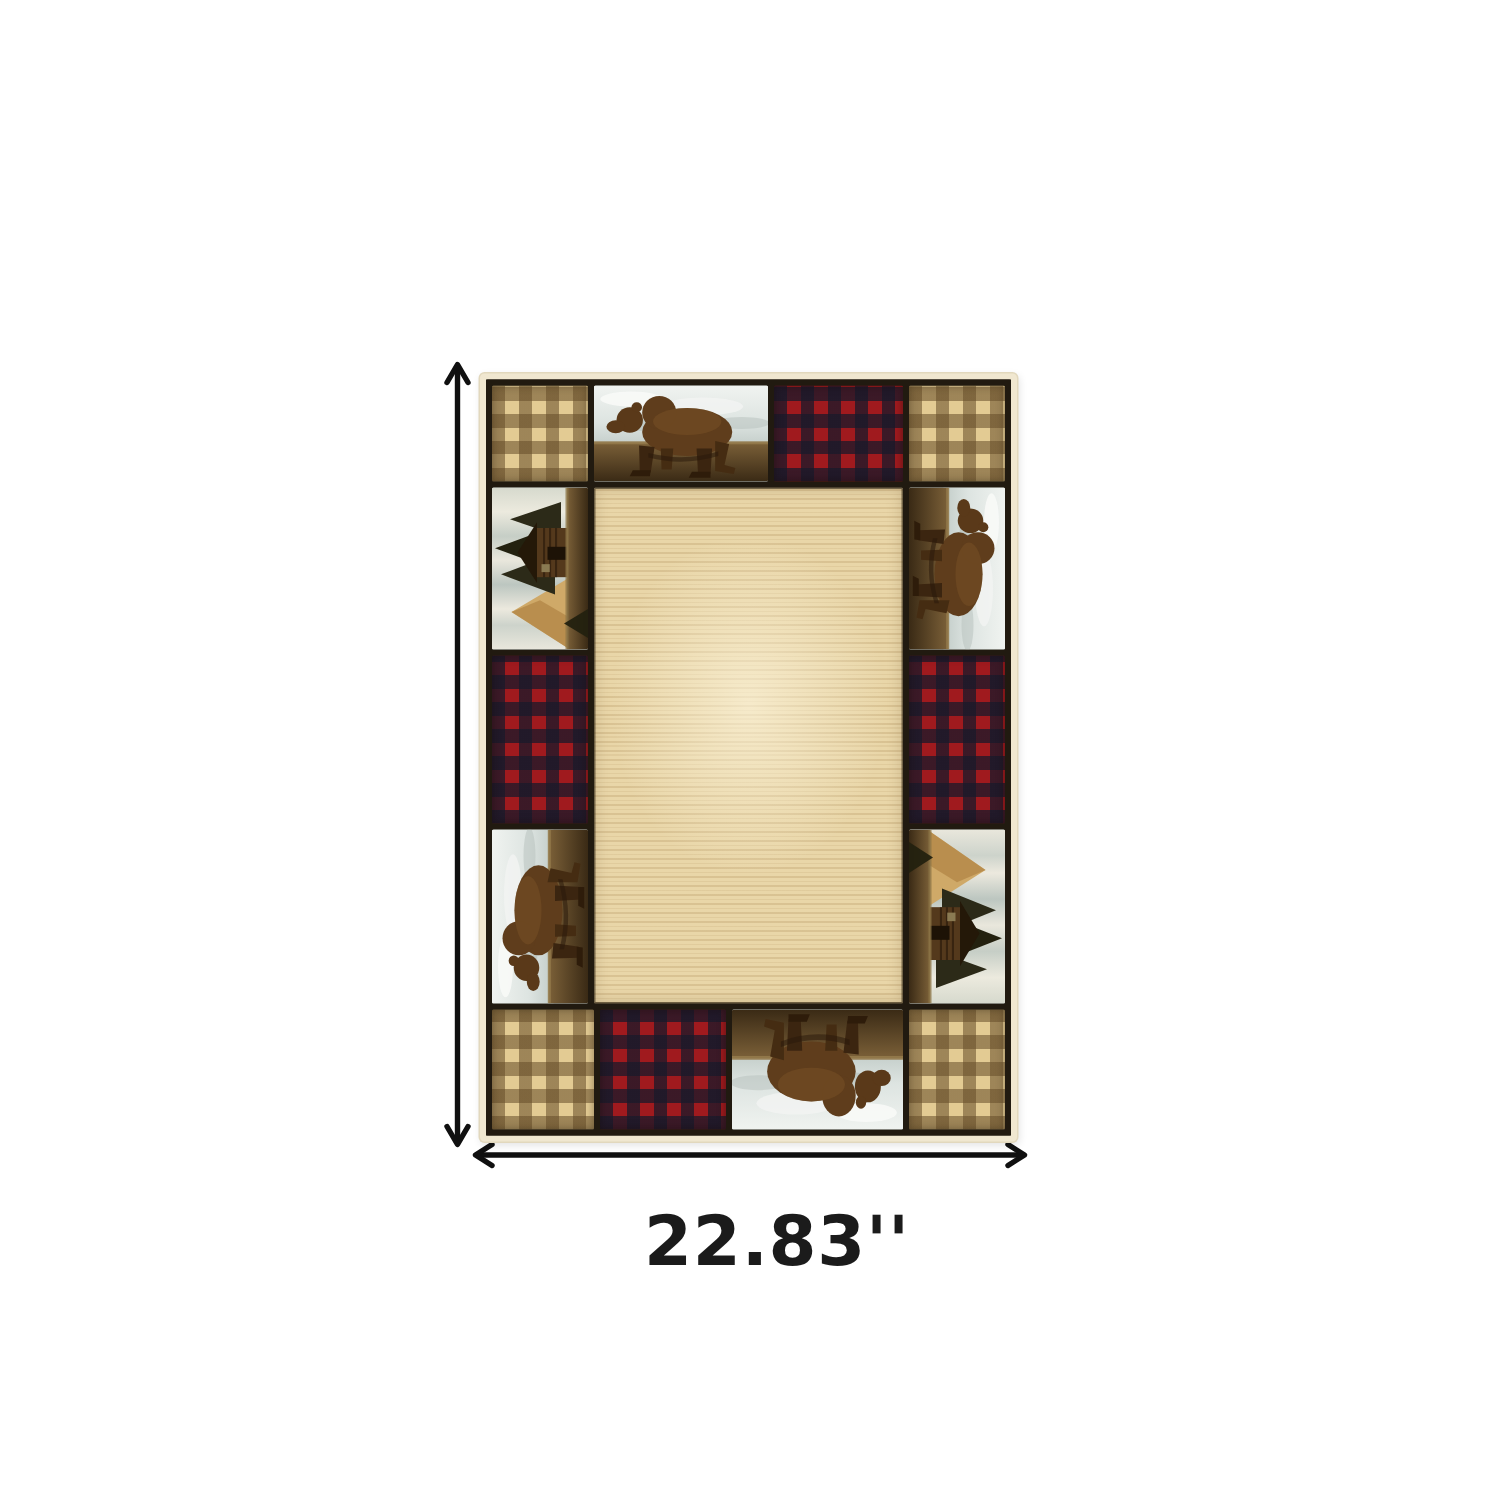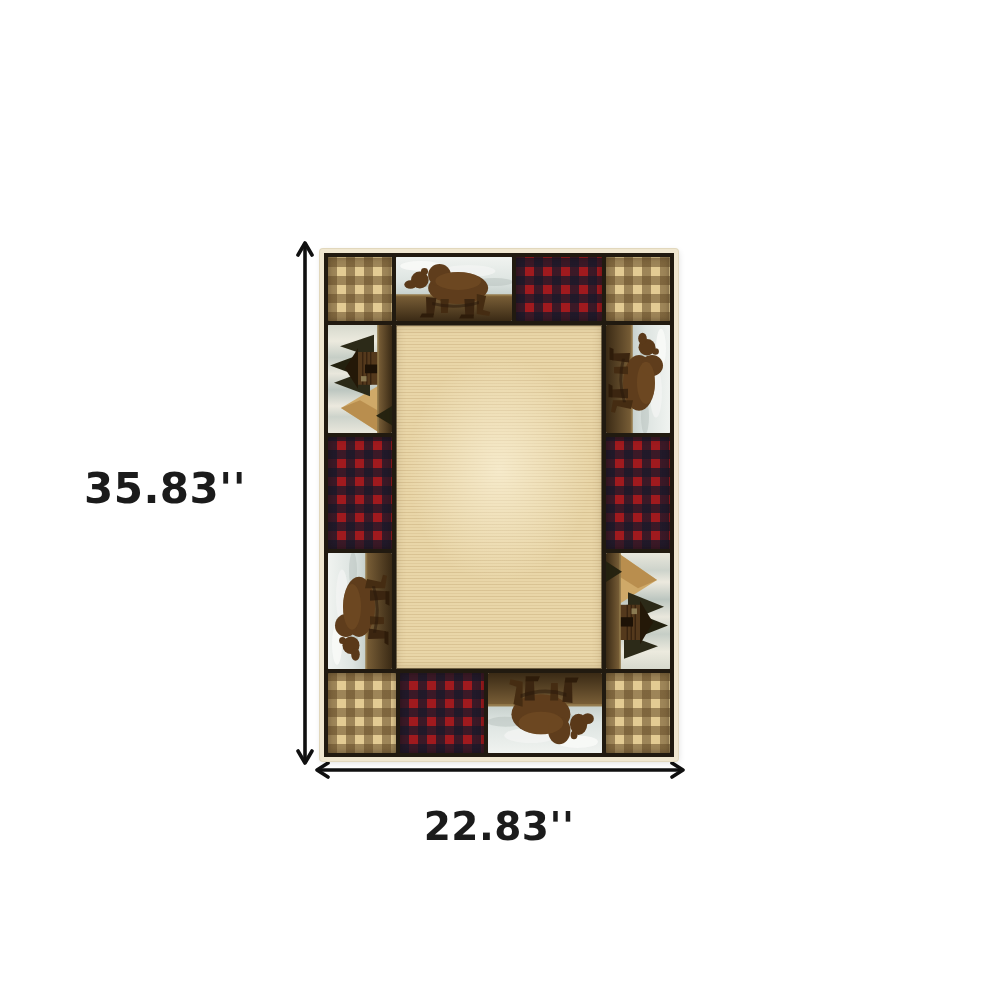--- a/index.html
+++ b/index.html
@@ -50,21 +50,21 @@
   .rotccw .scene-svg{transform:translate(-50%,-50%) rotate(-90deg);}
   .rot180 .scene-svg{transform:translate(-50%,-50%) rotate(180deg);}
 
   
   .dim-arrow{position:absolute;color:var(--arrow-color,#101010);}
   .dim-label{
     position:absolute;color:var(--label-color,#1b1b1b);
     font-weight:bold;text-align:center;letter-spacing:0.5px;
   }
   .dim-label.height{left:55px;top:461px;width:220px;height:56px;line-height:56px;font-size:42px;}
-  .dim-label.width{left:384px;top:799px;width:230px;height:56px;line-height:56px;font-size:39px;}
+  .dim-label.width{left:403px;top:799px;width:230px;height:56px;line-height:56px;font-size:46px;}
 </style>
 </head>
 <body style="background: rgb(255, 255, 255);">
 
 <svg width="0" height="0" style="position:absolute" aria-hidden="true">
   <defs>
     <linearGradient id="skyGrad" x1="0" y1="0" x2="0" y2="1">
       <stop offset="0" stop-color="#f0f3f0"></stop>
         <stop offset="0.6" stop-color="#dde4e1"></stop>
         <stop offset="1" stop-color="#c2ccc8"></stop>
@@ -137,21 +137,20 @@
     <polyline points="4,15 11,3 18,15" fill="none" stroke="currentColor" stroke-width="3.6" stroke-linecap="round" stroke-linejoin="round"></polyline>
     <polyline points="4,511 11,523 18,511" fill="none" stroke="currentColor" stroke-width="3.6" stroke-linecap="round" stroke-linejoin="round"></polyline>
   </svg>
 
   <svg class="dim-arrow" style="left:312px;top:759px" width="380" height="22" viewBox="0 0 380 22">
     <line x1="7" y1="11" x2="369" y2="11" stroke="currentColor" stroke-width="3.6" stroke-linecap="round"></line>
     <polyline points="16,4 5,11 16,18" fill="none" stroke="currentColor" stroke-width="3.6" stroke-linecap="round" stroke-linejoin="round"></polyline>
     <polyline points="360,4 371,11 360,18" fill="none" stroke="currentColor" stroke-width="3.6" stroke-linecap="round" stroke-linejoin="round"></polyline>
   </svg>
 
-  <div class="dim-label height">35.83''</div>
   <div class="dim-label width">22.83''</div>
 
   <div class="rug-wrapper">
     <div class="rug-inner">
 
       <div class="patch gingham" style="left:4px;top:4px;width:64px;height:64px"></div>
       <div class="patch scene" style="left:72px;top:4px;width:116px;height:64px">
         <svg class="scene-svg" width="116" height="64" viewBox="0 0 112 64" preserveAspectRatio="none">
             <use href="#bear-scene"></use>
           </svg>

